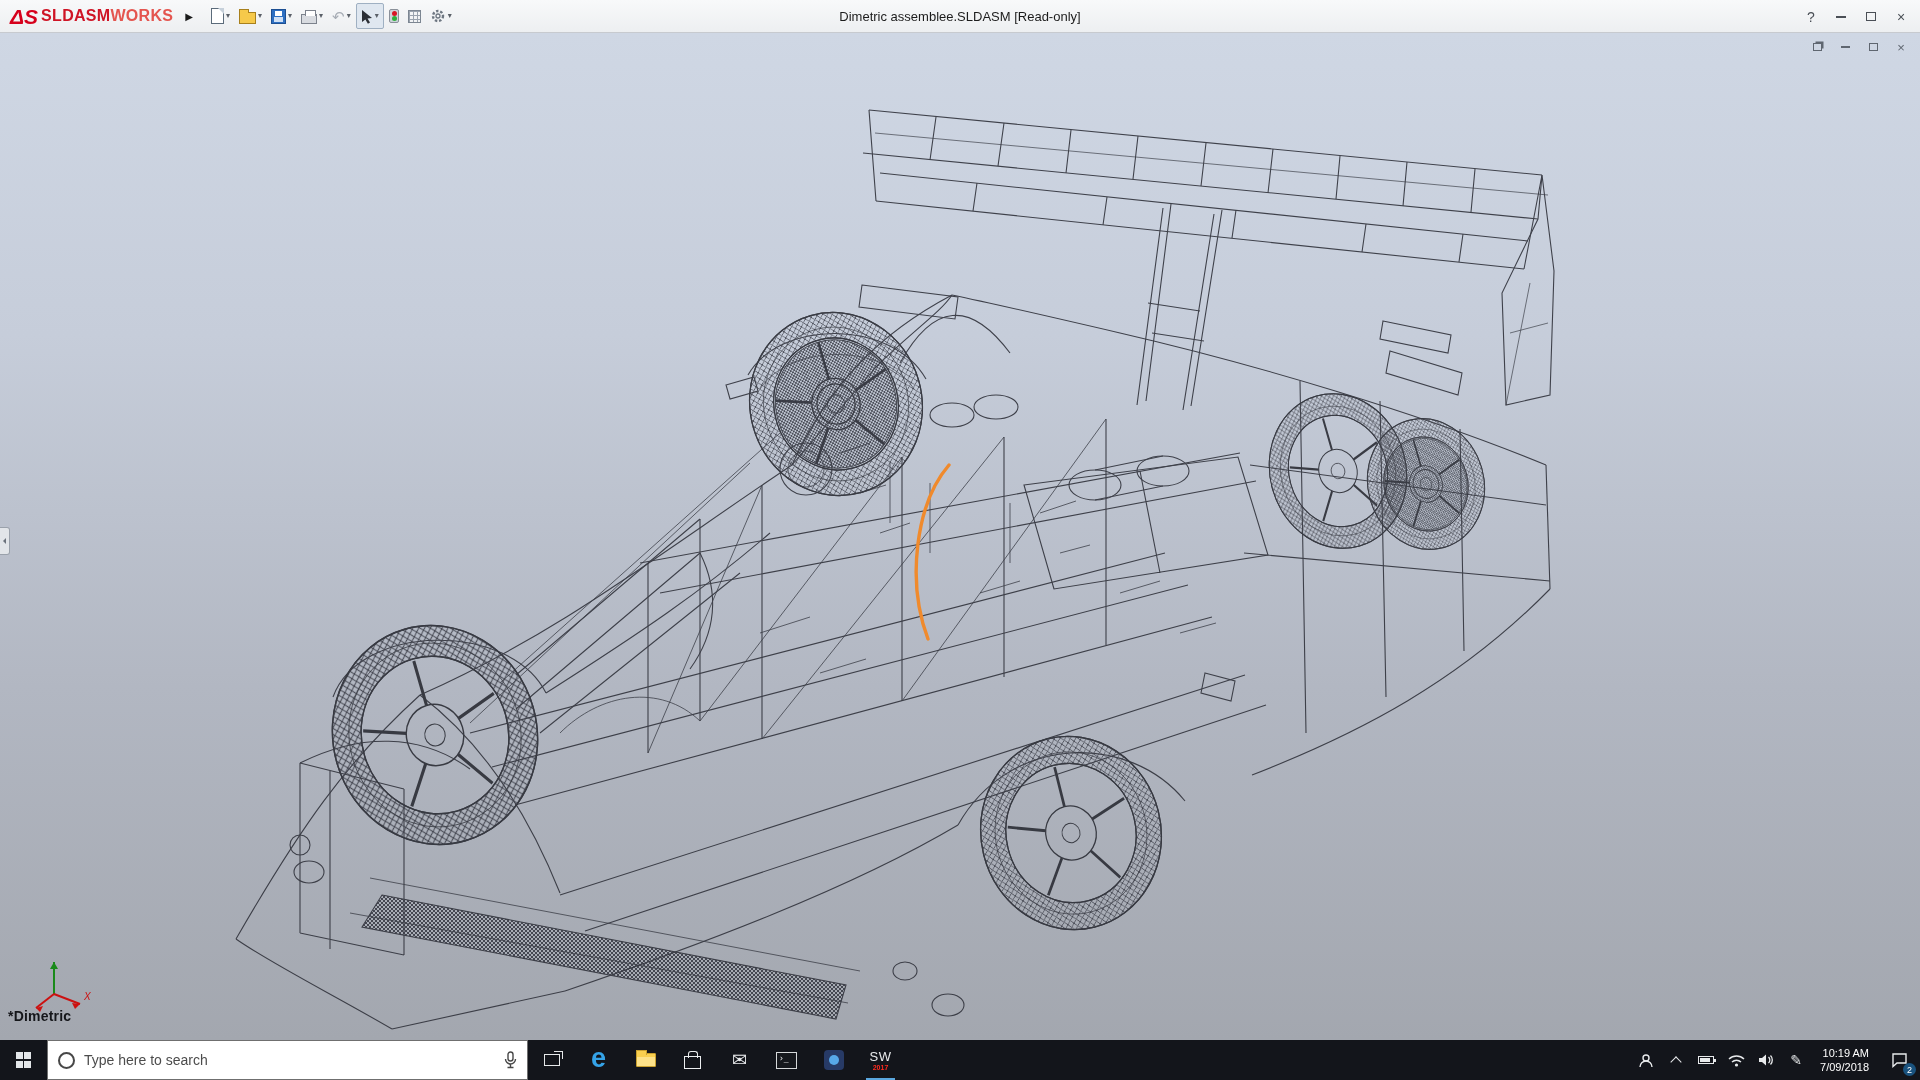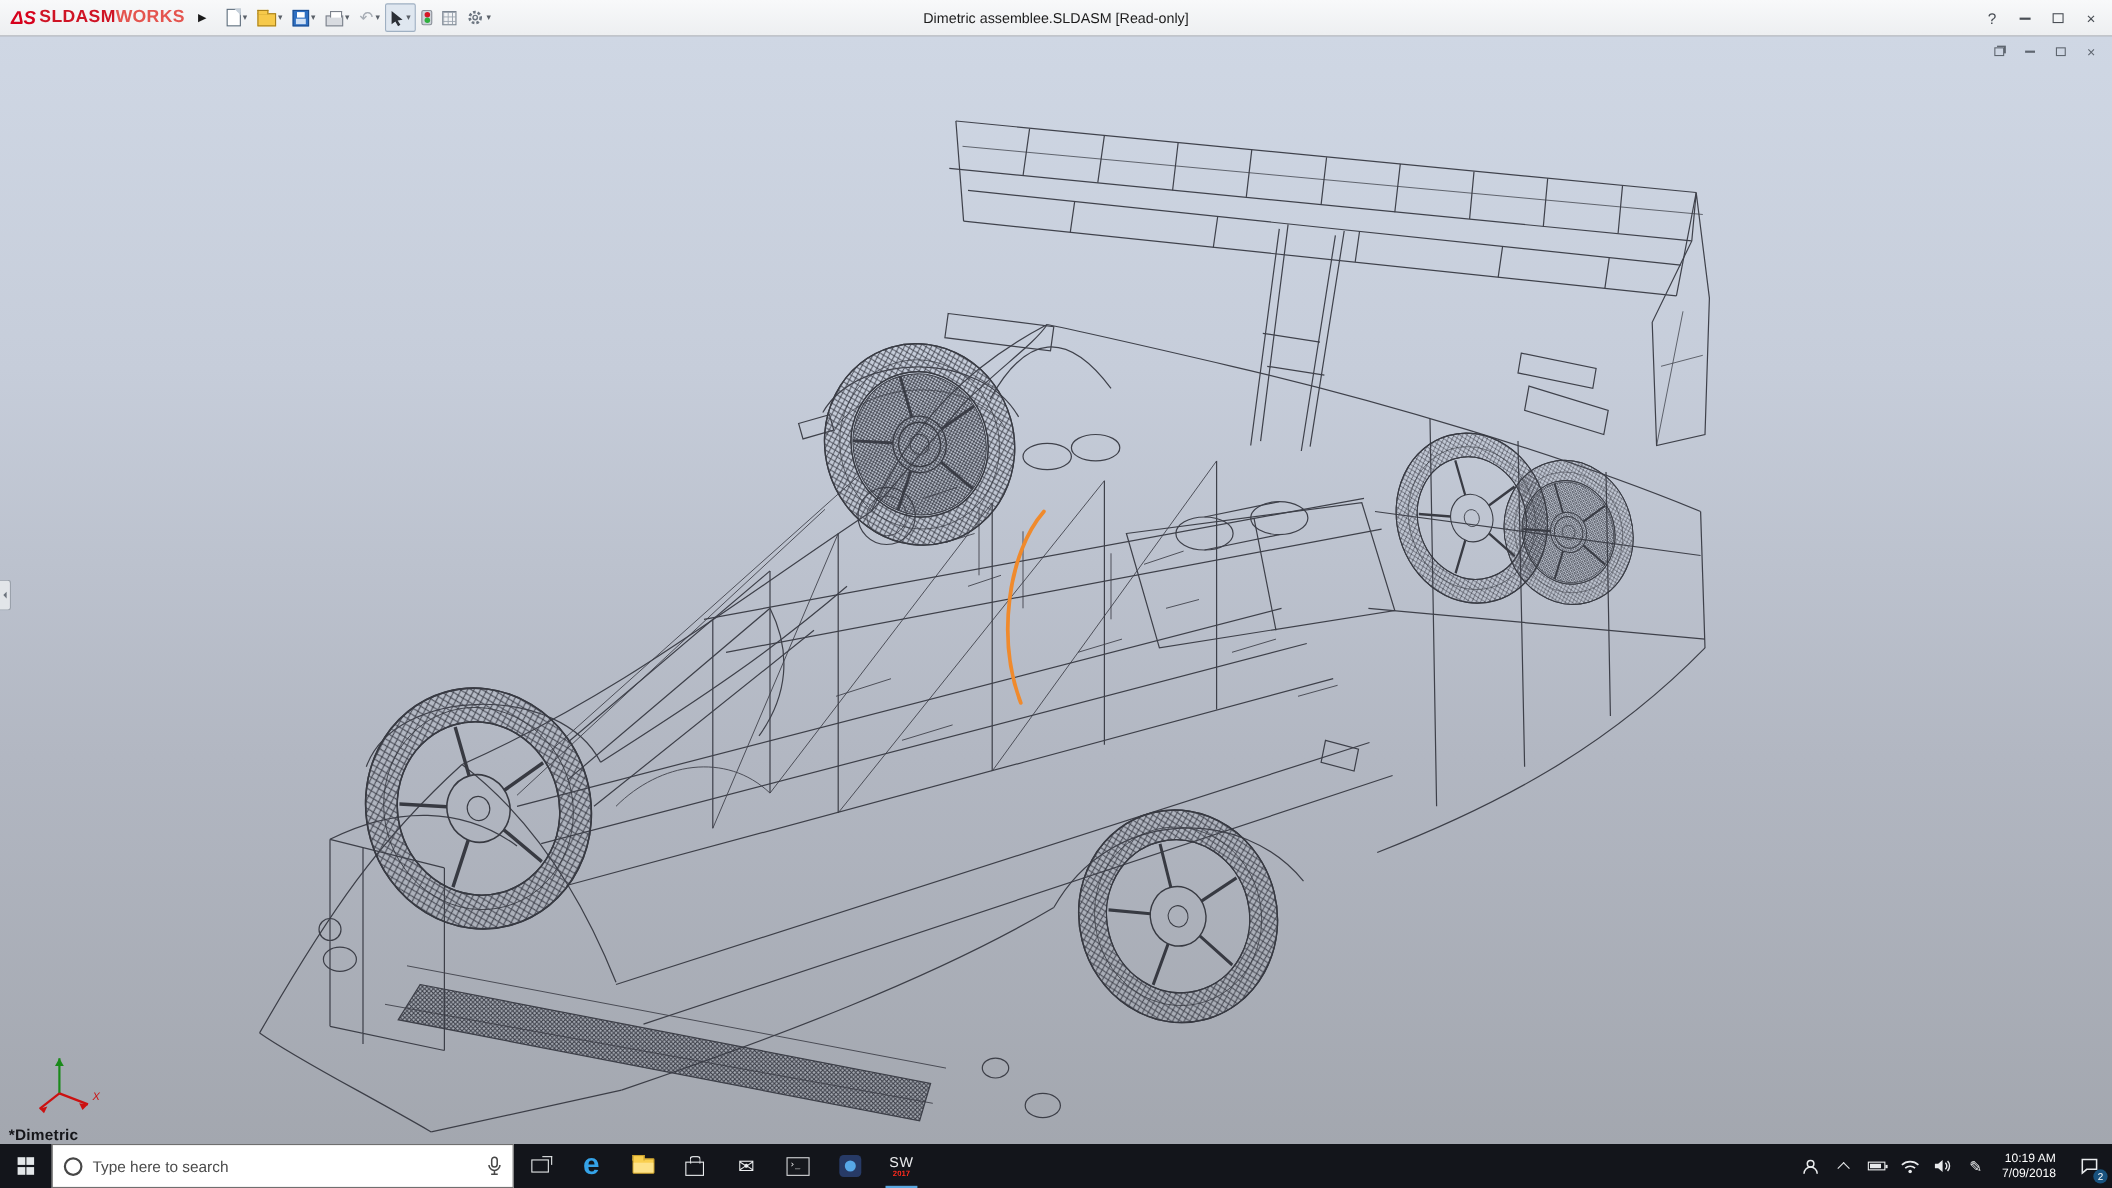--- a/index.html
+++ b/index.html
@@ -1,20 +1,20 @@
 <!DOCTYPE html>
 <html><head>
 <meta charset="utf-8">
 <style>
   *{margin:0;padding:0;box-sizing:border-box}
   html,body{width:1920px;height:1080px;overflow:hidden;font-family:"Liberation Sans",sans-serif;background:#9fa3ab}
   
   .titlebar{position:absolute;top:0;left:0;right:0;height:33px;background:linear-gradient(#f8f9fa,#edeff1);border-bottom:1px solid #c7cacf;display:flex;align-items:center;z-index:30}
   .logo{display:flex;align-items:center;gap:3px;padding:0 8px 0 10px}
-  .ds-mark{font-style:italic;font-weight:bold;color:#d6001c;font-size:17px;line-height:1}
+  .ds-mark{font-style:italic;font-weight:bold;color:#d6001c;font-size:21px;line-height:1}
   .brand{font-size:16px;color:#cf1425;letter-spacing:.3px}
   .brand .b1{font-weight:700}
   .brand .b2{font-weight:700;color:#e4554f}
   .flyout{color:#1a1a1a;font-size:10px;margin:0 14px 0 4px;cursor:pointer}
   .qat{display:flex;align-items:center;gap:1px}
   .tool{height:26px;display:flex;align-items:center;gap:2px;padding:0 4px;border-radius:2px;cursor:pointer}
   .tool.pressed{border:1px solid #9fb0c2;background:#dfe7f0}
   .caret{font-size:8px;color:#5a6068;line-height:1}
   .icon-page{width:13px;height:16px;background:#fff;border:1px solid #5b6b7a;position:relative}
   .icon-page::after{content:"";position:absolute;top:-1px;right:-1px;border:3px solid #c6d0da;border-left-color:transparent;border-bottom-color:transparent}
@@ -38,28 +38,28 @@
   
   .viewport{position:absolute;top:33px;left:0;right:0;bottom:40px;background:linear-gradient(180deg,#cfd7e4 0%,#c6cdda 30%,#b2b7c2 65%,#a3a7af 100%);overflow:hidden}
   .model-svg{position:absolute;left:0;top:0;width:1920px;height:1007px}
   .doc-controls{position:absolute;top:6px;right:10px;display:flex;gap:10px;align-items:center}
   .dc{width:18px;height:16px;display:flex;align-items:center;justify-content:center;color:#5f6670;font-size:13px;cursor:pointer}
   .dc-box{width:9px;height:8px;border:1.5px solid #5f6670;display:block}
   .dc-box2{width:9px;height:8px;border:1.5px solid #5f6670;display:block;box-shadow:2px -2px 0 -0.5px #5f6670}
   .dc-bar{width:9px;border-bottom:2px solid #5f6670;height:1px;display:block}
   .left-tab{position:absolute;left:0;top:494px;width:10px;height:28px;background:#e2e5e9;border:1px solid #9aa1ab;border-left:none;border-radius:0 3px 3px 0;display:flex;align-items:center;justify-content:center;cursor:pointer}
   .left-tab::after{content:"";border:3px solid transparent;border-right-color:#6b727c;margin-left:-3px}
-  .view-label{position:absolute;left:8px;bottom:1px;font-size:14px;font-weight:700;color:#15161a;letter-spacing:.2px}
+  .view-label{position:absolute;left:8px;bottom:16px;font-size:14px;font-weight:700;color:#15161a;letter-spacing:.2px}
   .triad{position:absolute;left:14px;bottom:24px;width:80px;height:68px}
   
   .taskbar{position:absolute;bottom:0;left:0;right:0;height:40px;background:#13151b;display:flex;align-items:stretch;z-index:40}
   .tb-start{width:47px;display:flex;align-items:center;justify-content:center;cursor:pointer}
   .win-glyph{display:grid;grid-template-columns:7px 7px;grid-template-rows:7px 7px;gap:1.5px}
   .win-glyph i{background:#e3e6e9}
-  .tb-search{width:420px;background:#fff;border:1px solid #6f6f6f;display:flex;align-items:center;gap:9px;padding:0 10px;cursor:text}
+  .tb-search{width:481px;background:#fff;border:1px solid #6f6f6f;display:flex;align-items:center;gap:9px;padding:0 10px;cursor:text}
   .cortana-ring{width:17px;height:17px;border:2px solid #474747;border-radius:50%;flex:none}
   .tb-search input{border:0;outline:0;flex:1;font-size:14px;color:#333;font-family:"Liberation Sans",sans-serif;background:transparent}
   .tb-search input::placeholder{color:#4c4c4c;opacity:1}
   .tb-app{width:47px;display:flex;align-items:center;justify-content:center;position:relative;cursor:pointer}
   .tb-app.active::after{content:"";position:absolute;bottom:0;left:9px;right:9px;height:2px;background:#5aa7df}
   .taskview{width:16px;height:12px;border:1.5px solid #e6e8ea;position:relative;background:transparent}
   .taskview::before{content:"";position:absolute;right:-4px;top:-4px;width:8px;height:7px;border:1.5px solid #e6e8ea;border-left:none;border-bottom:none}
   .edge-e{color:#35a3e8;font-size:27px;font-weight:700;line-height:1;margin-top:-3px}
   .tb-folder{width:20px;height:14px;background:#f9cf4f;border:1px solid #c9a02e;border-radius:1px;position:relative}
   .tb-folder::before{content:"";position:absolute;top:-4px;left:-1px;width:9px;height:4px;background:#f9cf4f;border:1px solid #c9a02e;border-bottom:none}

